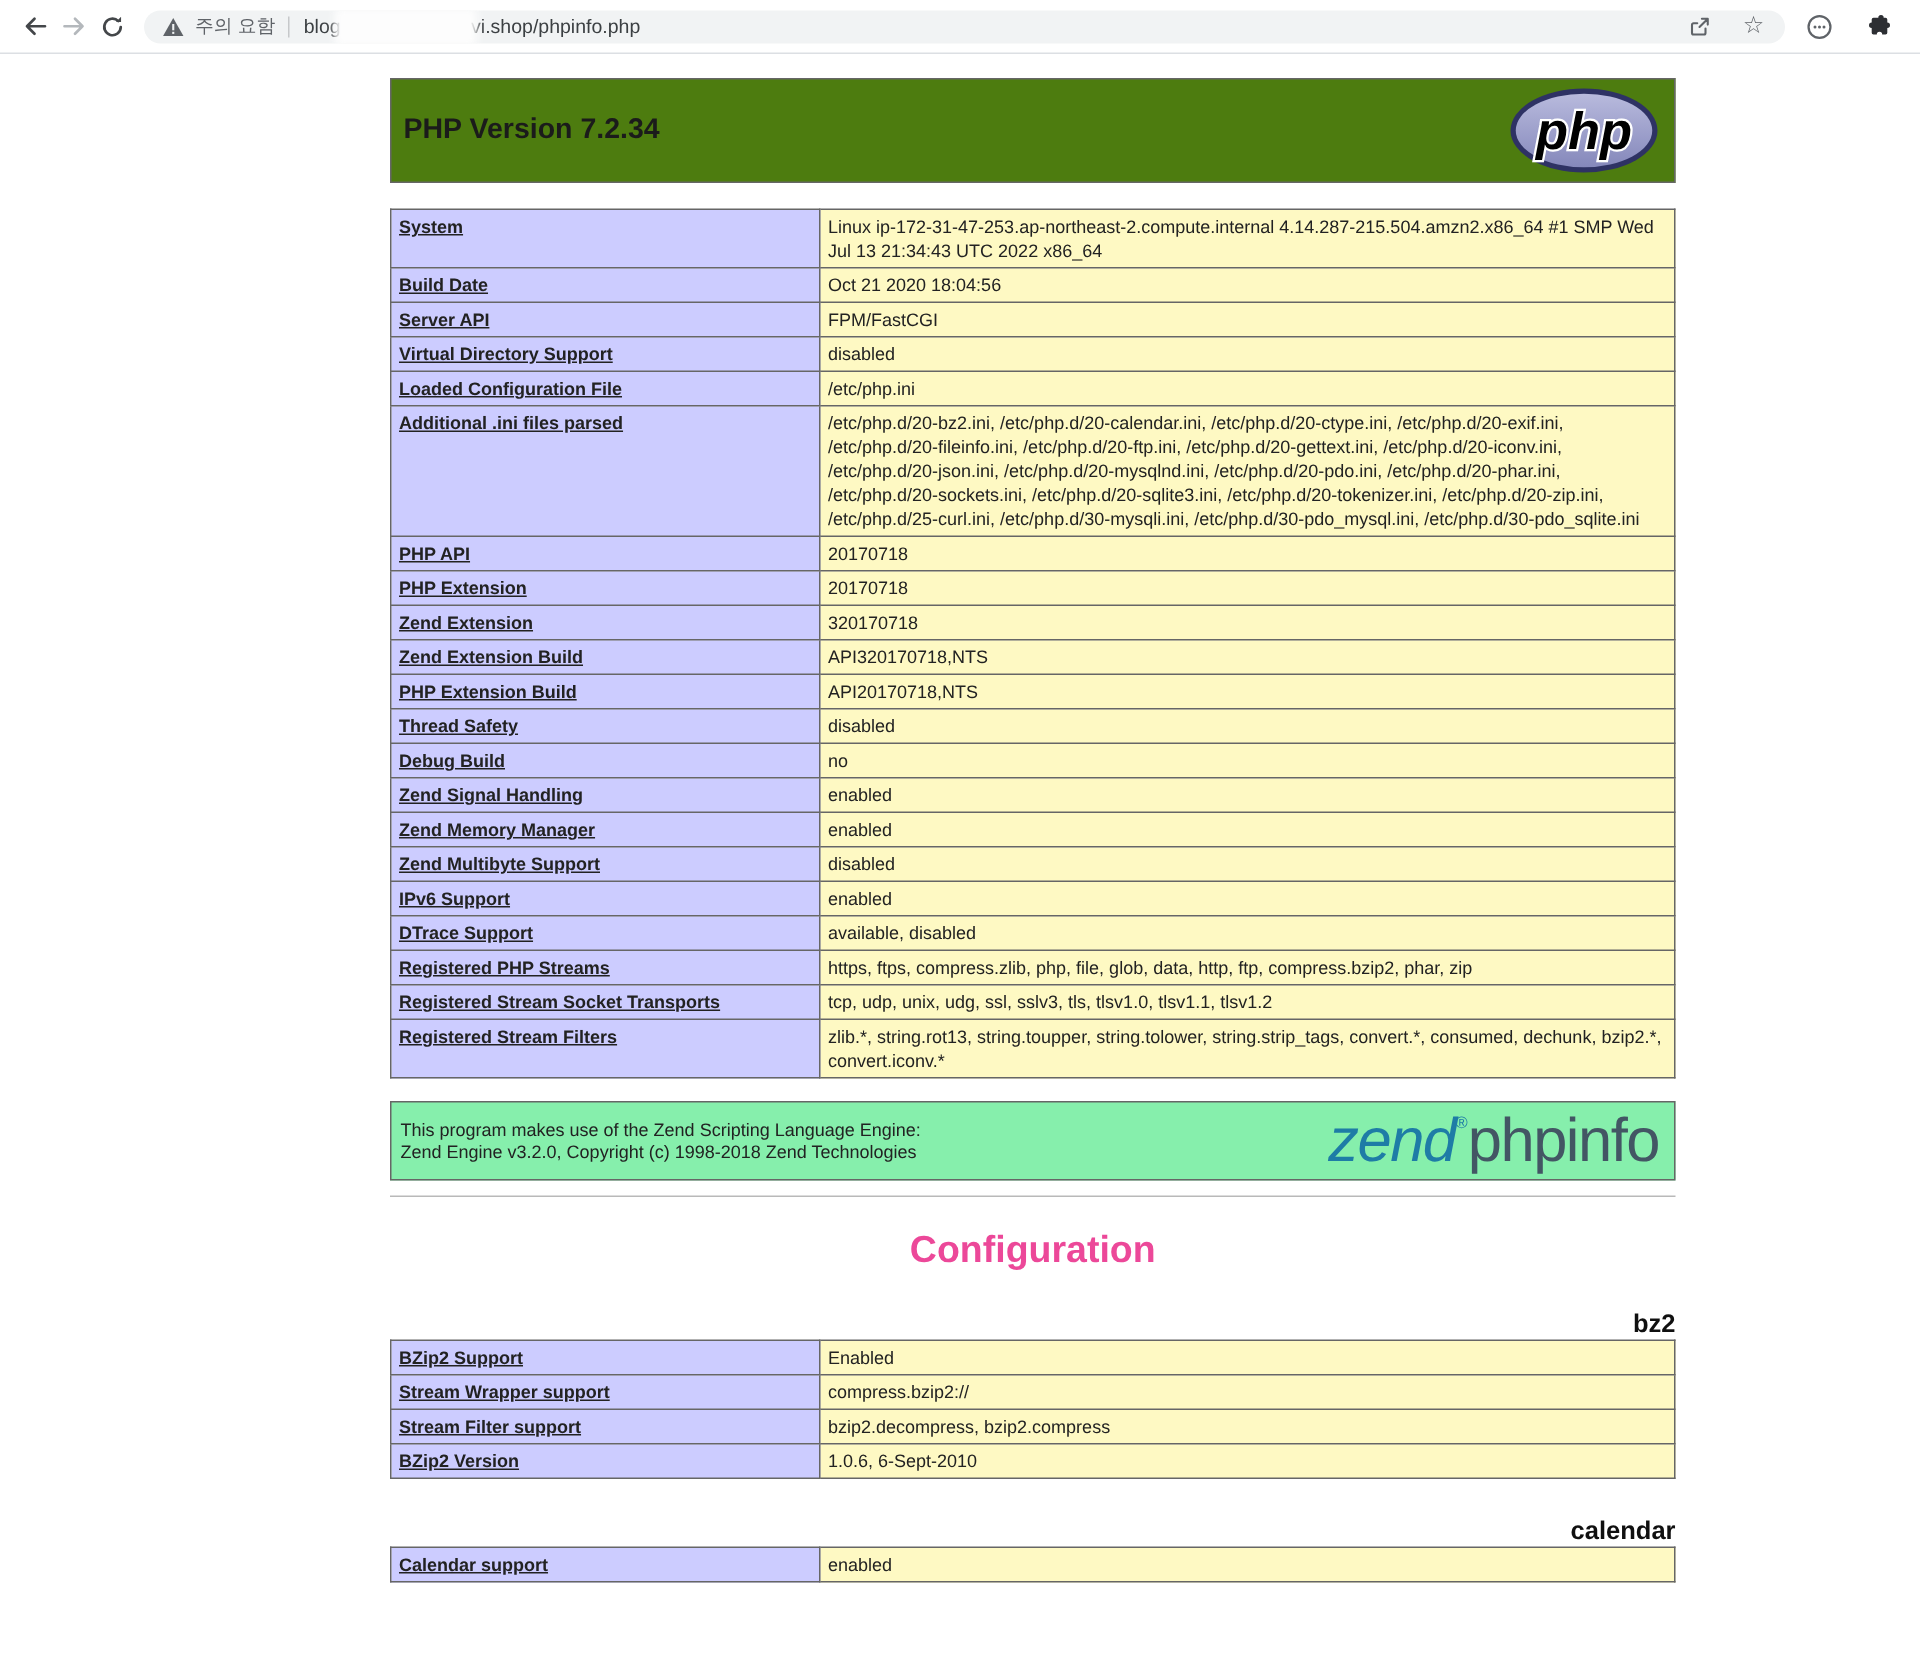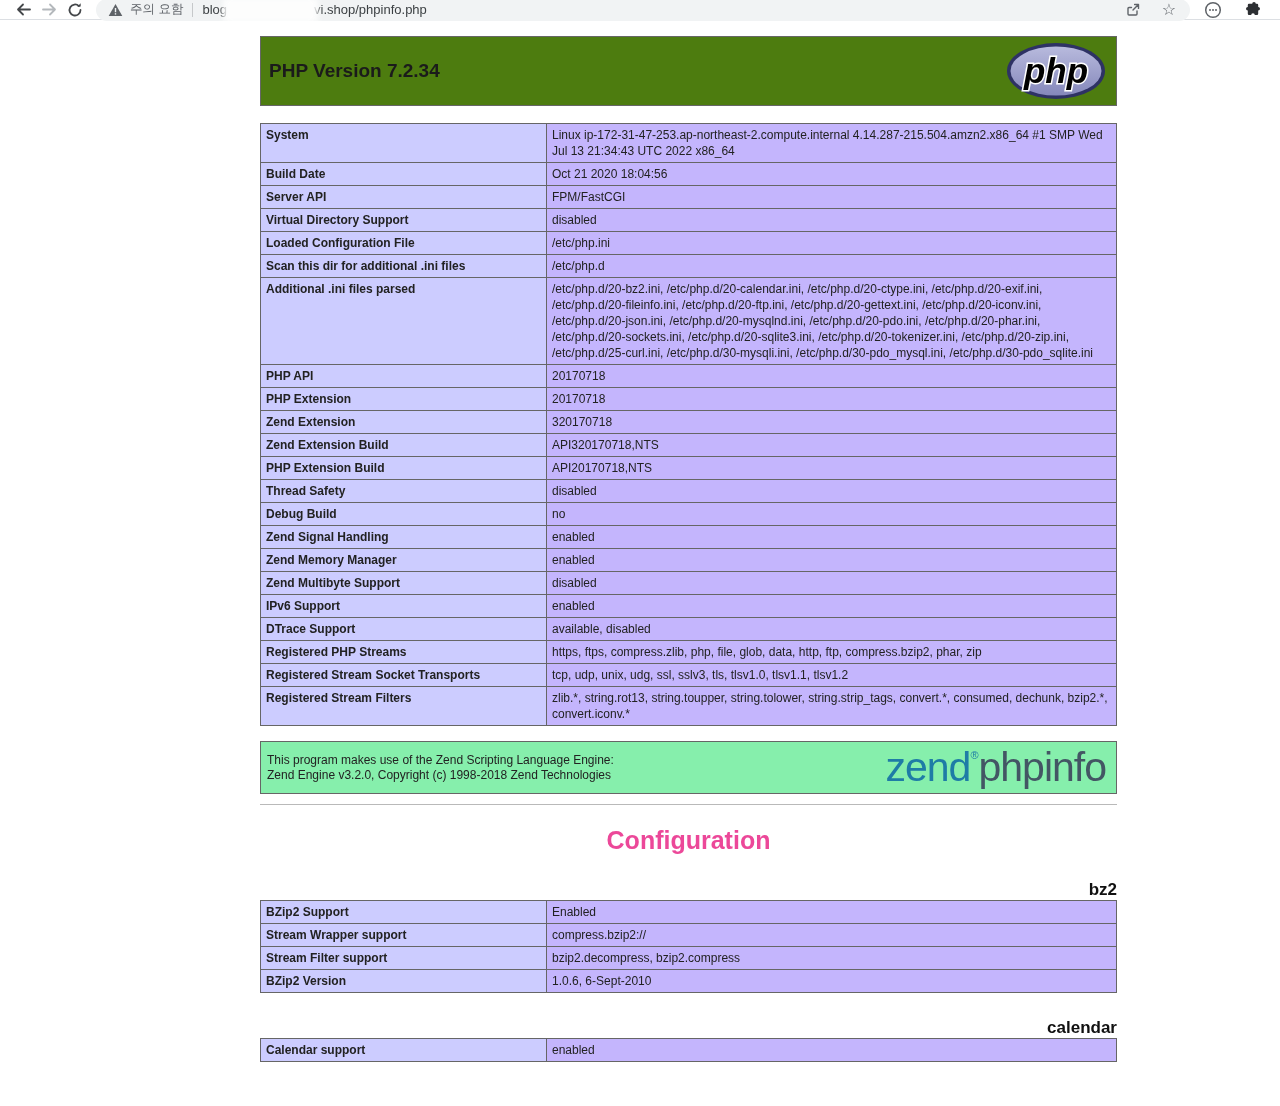--- a/index.html
+++ b/index.html
@@ -1,20 +1,20 @@
 <!DOCTYPE html>
 <html><head>
 <meta charset="utf-8">
 <style>
   * { box-sizing: border-box; margin: 0; padding: 0; }
   html, body { width: 1280px; height: 1106px; overflow: hidden; background: #fff;
     font-family: "Liberation Sans", sans-serif; }
 
   
-  .browser-bar { height: 20px; display: flex; align-items: center;
+  .browser-bar { height: 36px; display: flex; align-items: center;
     background: #ffffff; border-bottom: 1px solid #dcdfe3; padding: 0 10px; }
   .nav-btn { width: 26px; height: 24px; display: flex; align-items: center;
     justify-content: center; cursor: pointer; flex: 0 0 auto; }
   .omnibox { flex: 1 1 auto; height: 22px; margin-left: 8px; margin-right: 10px;
     background: #f1f3f4; border-radius: 12px; display: flex; align-items: center;
     padding: 0 8px 0 12px; overflow: hidden; }
   .sec-label { color: #5f6368; font-size: 12.5px; margin-left: 7px; white-space: nowrap; }
   .url-sep { width: 1px; height: 14px; background: #c6c8ca; margin: 0 9px; }
   .url-text { color: #3c4043; font-size: 13px; white-space: nowrap; display: flex; align-items: center; }
   .url-redaction { width: 95px; height: 26px; background: #fdfdfd; border-radius: 3px;
@@ -28,31 +28,31 @@
 
   .php-header { border: 1px solid #666; background: #4d7c0f; height: 70px;
     display: flex; align-items: center; justify-content: space-between;
     padding: 0 10px 0 8px; }
   .page-title { font-size: 19px; font-weight: bold; color: #1b1b1b; }
   .php-logo { display: block; cursor: pointer; }
 
   table.info { border-collapse: collapse; width: 100%; }
   table.info td { border: 1px solid #666; font-size: 12px; line-height: 16px;
     padding: 3px 5px; vertical-align: top; word-wrap: break-word; }
-  td.e { background: #ccccff; width: 286px; font-weight: bold; }
-  td.v { background: #c4b5fd; font-style: normal; }
+  td.e { background: #ccccff; width: 286px; font-weight: bold; text-decoration: underline; }
+  td.v { background: #fef9c3; font-style: normal; }
   .mt-main { margin-top: 17px; }
 
   .zend-box { margin-top: 15px; border: 1px solid #666; background: #86efac;
     min-height: 53px; display: flex; align-items: center;
     justify-content: space-between; padding: 4px 6px 4px 6px; }
   .zend-text { font-size: 12px; line-height: 15px; color: #222; }
   .zend-logo { white-space: nowrap; cursor: pointer; letter-spacing: -1px;
     font-family: "Liberation Sans", sans-serif; line-height: 1; padding-right: 4px; }
-  .zend-word { font-size: 41px; font-weight: 500; color: #1e7ca6; }
+  .zend-word { font-size: 41px; font-weight: 500; color: #1e7ca6; font-style: italic; }
   .zend-reg { font-size: 11px; color: #1e7ca6; vertical-align: 22px; letter-spacing: 0; }
   .engine-word { font-size: 41px; font-weight: 400; color: #43566490; color: #435664; }
 
   hr.mod-sep { margin-top: 10px; border: none; border-top: 1px solid #b9b9b9; }
 
   .config-title { text-align: center; font-size: 25px; font-weight: bold;
     color: #ec4899; margin-top: 21px; }
   .section-heading { text-align: right; font-size: 17px; font-weight: bold;
     color: #101010; margin-top: 25px; }
   .mt-section { }
@@ -178,24 +178,20 @@
           <td class="e">Virtual Directory Support</td>
           <td class="v">disabled</td>
         </tr>
 
 
         <tr>
           <td class="e">Loaded Configuration File</td>
           <td class="v">/etc/php.ini</td>
         </tr>
 
-        <tr>
-          <td class="e">Scan this dir for additional .ini files</td>
-          <td class="v">/etc/php.d</td>
-        </tr>
 
         <tr>
           <td class="e">Additional .ini files parsed</td>
           <td class="v">/etc/php.d/20-bz2.ini, /etc/php.d/20-calendar.ini, /etc/php.d/20-ctype.ini, /etc/php.d/20-exif.ini, /etc/php.d/20-fileinfo.ini, /etc/php.d/20-ftp.ini, /etc/php.d/20-gettext.ini, /etc/php.d/20-iconv.ini, /etc/php.d/20-json.ini, /etc/php.d/20-mysqlnd.ini, /etc/php.d/20-pdo.ini, /etc/php.d/20-phar.ini, /etc/php.d/20-sockets.ini, /etc/php.d/20-sqlite3.ini, /etc/php.d/20-tokenizer.ini, /etc/php.d/20-zip.ini, /etc/php.d/25-curl.ini, /etc/php.d/30-mysqli.ini, /etc/php.d/30-pdo_mysql.ini, /etc/php.d/30-pdo_sqlite.ini</td>
         </tr>
 
         <tr>
           <td class="e">PHP API</td>
           <td class="v">20170718</td>
         </tr>

